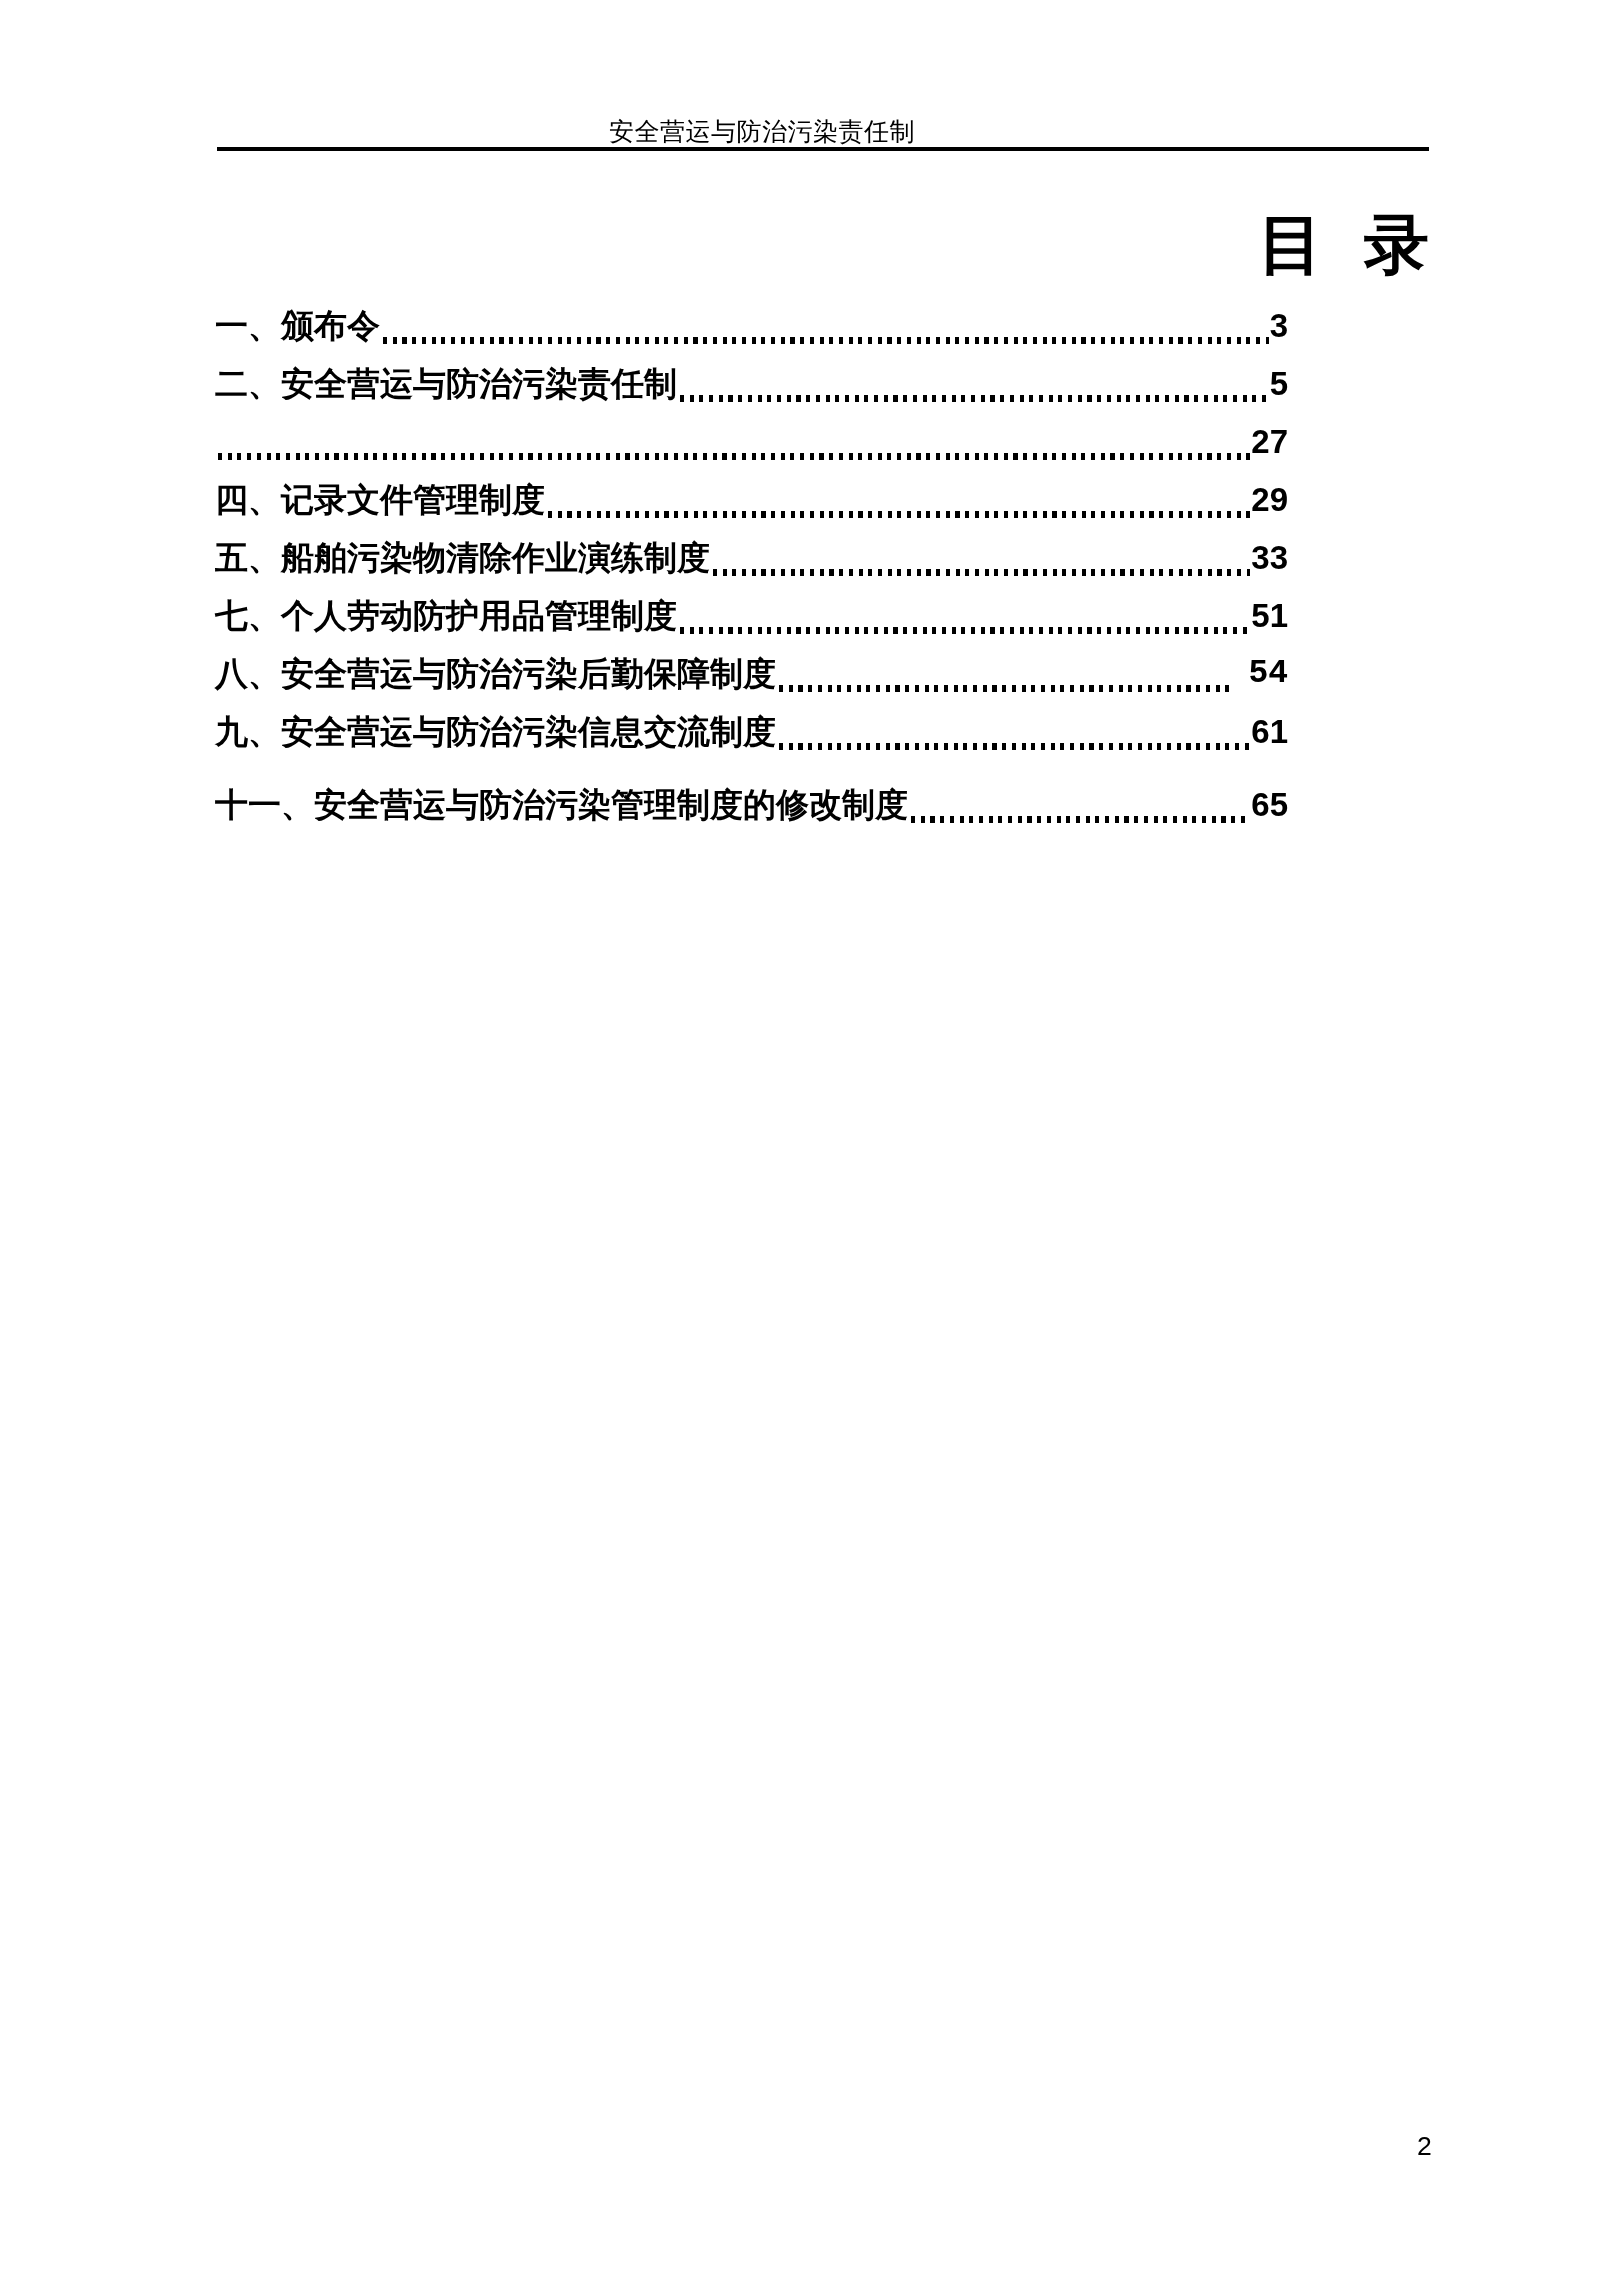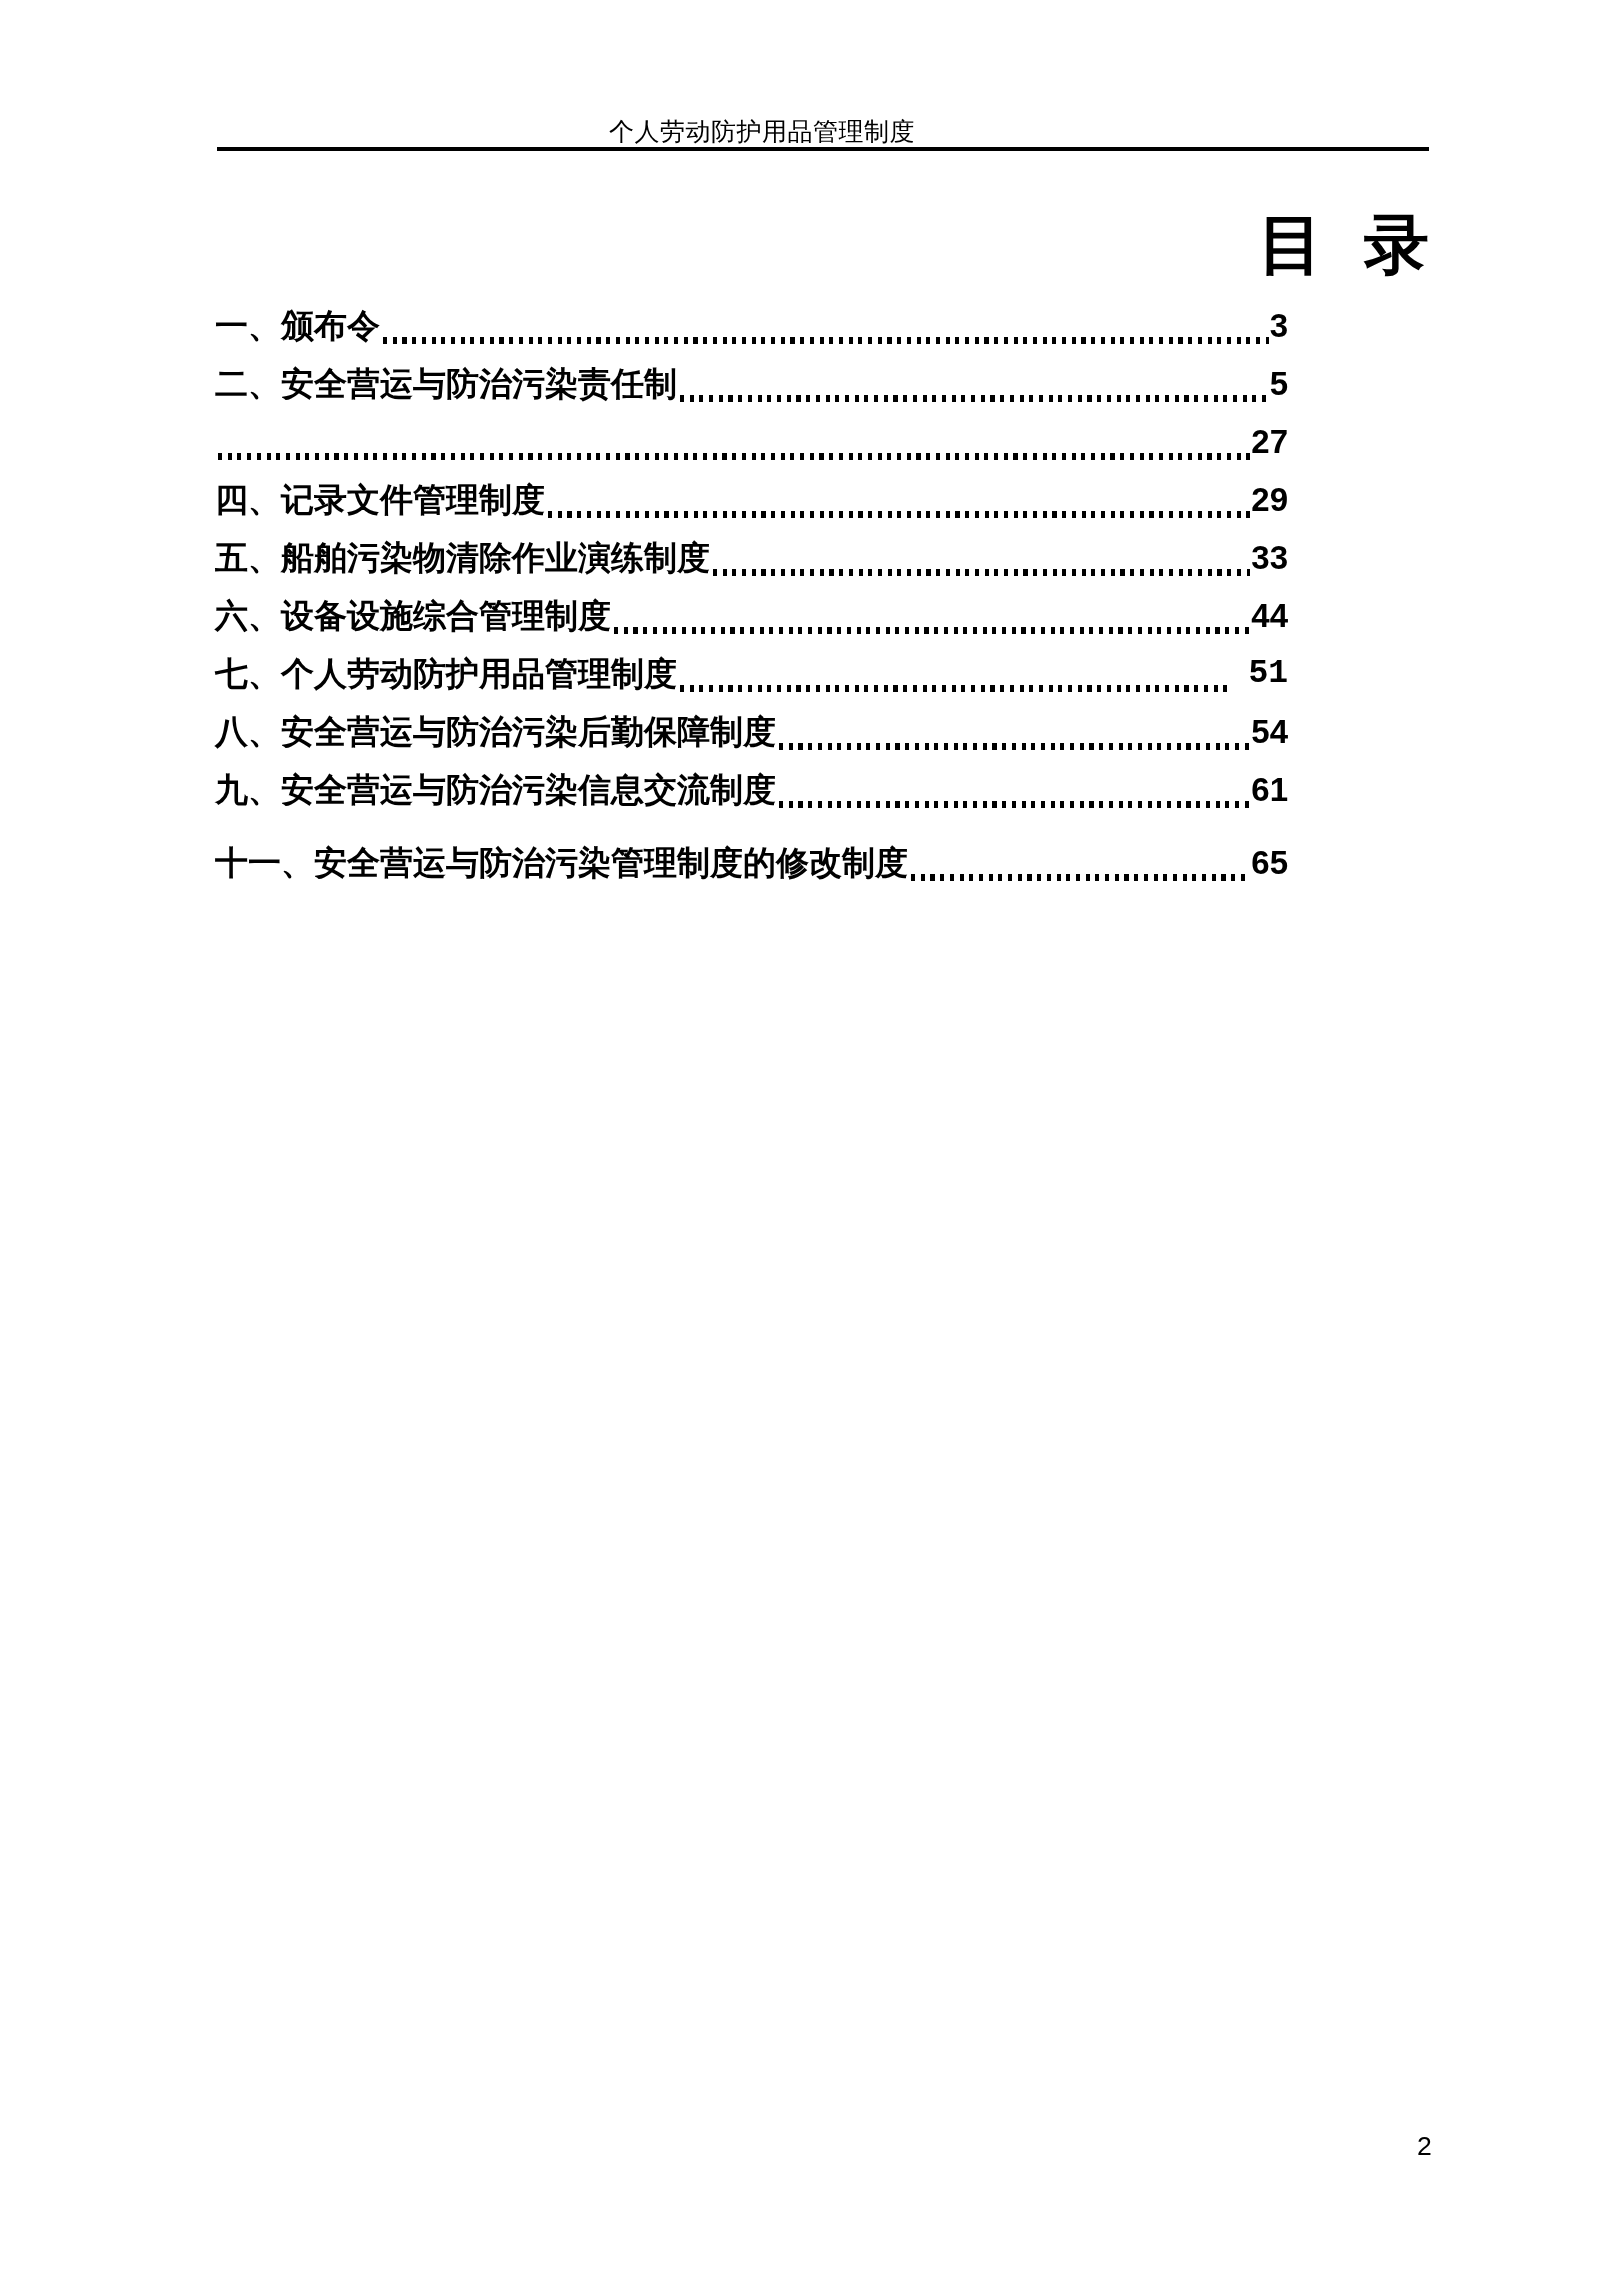--- a/index.html
+++ b/index.html
@@ -99,21 +99,21 @@
     text-align: center;
     font-size: 26.6px;
     line-height: 31px;
     font-weight: 400;
     font-family: "Liberation Sans", "DejaVu Sans", sans-serif;
   }
 </style>
 </head>
 <body>
 
-<div class="header-text">个人劳动防护用品管理制度</div>
+<div class="header-text">安全营运与防治污染责任制</div>
 <div class="header-rule"></div>
 
 <div class="doc-title">目 录</div>
 
 <div class="toc">
 
   <div class="toc-row">
     <span class="toc-label">一、颁布令</span>
     <span class="toc-leader"></span>
     <span class="toc-page">3</span>
@@ -135,25 +135,20 @@
     <span class="toc-leader"></span>
     <span class="toc-page">29</span>
   </div>
 
   <div class="toc-row">
     <span class="toc-label">五、船舶污染物清除作业演练制度</span>
     <span class="toc-leader"></span>
     <span class="toc-page">33</span>
   </div>
 
-  <div class="toc-row">
-    <span class="toc-label">六、设备设施综合管理制度</span>
-    <span class="toc-leader"></span>
-    <span class="toc-page">44</span>
-  </div>
 
   <div class="toc-row">
     <span class="toc-label">七、个人劳动防护用品管理制度</span>
     <span class="toc-leader"></span>
     <span class="toc-page">51</span>
   </div>
 
   <div class="toc-row">
     <span class="toc-label">八、安全营运与防治污染后勤保障制度</span>
     <span class="toc-leader"></span>

